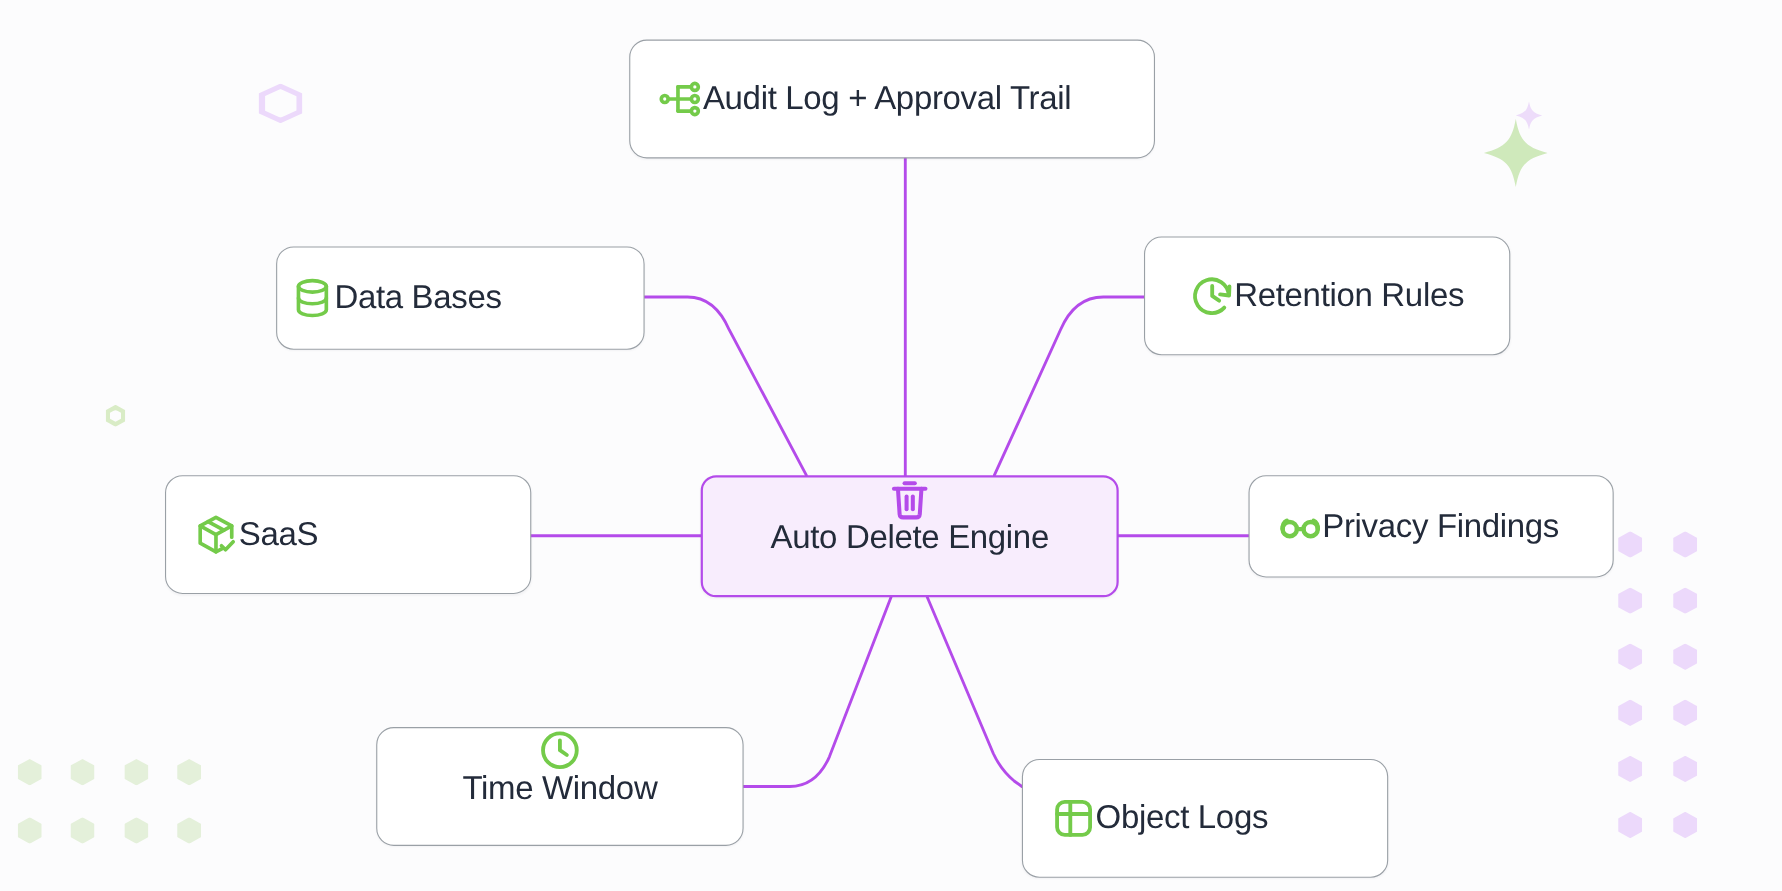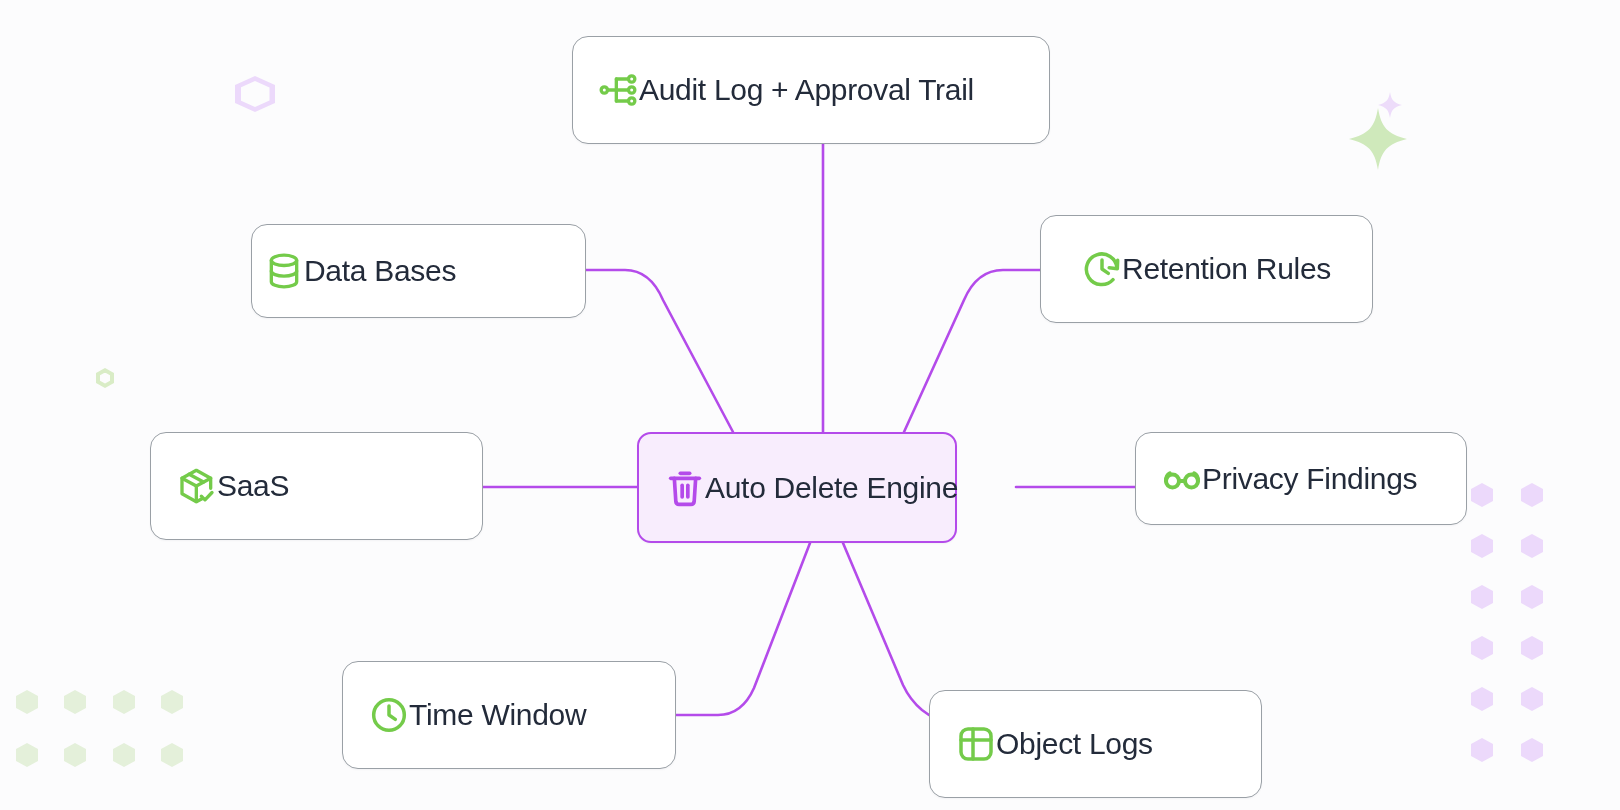--- a/index.html
+++ b/index.html
@@ -188,21 +188,21 @@
         <path d="M20.2 13.4 V7.3 L11.6 2.6 L3 7.3 V16.7 L11.6 21.4 L15 19.6"></path>
         <path d="M3 7.3 L11.6 12 L20.2 7.3"></path>
         <path d="M11.6 12 V21.4"></path>
         <path d="M7.3 4.9 L15.9 9.6"></path>
         <path d="M14.6 18.1 L16.8 20.3 L21 15.9"></path>
       </g>
     </svg>
     <span class="label">SaaS</span>
   </div>
 
-  <div class="node" style="left:342px; top:661px; width:334px; height:108px;">
+  <div class="node" style="left:342px; top:661px; width:334px; height:108px;flex-direction:column;">
     <svg class="ico" viewBox="0 0 24 24">
       <g fill="none" stroke="#74cb4a" stroke-width="2.1" stroke-linecap="round" stroke-linejoin="round">
         <circle cx="12" cy="12" r="9.2"></circle>
         <path d="M12 6.6 V12 L15.8 14.6"></path>
       </g>
     </svg>
     <span class="label">Time Window</span>
   </div>
 
   <div class="node" style="left:1040px; top:215px; width:333px; height:108px;justify-content:center;">
@@ -233,21 +233,21 @@
     <svg class="ico" viewBox="0 0 24 24">
       <g fill="none" stroke="#74cb4a" stroke-width="2.1" stroke-linecap="round" stroke-linejoin="round">
         <rect x="3" y="3" width="18" height="18" rx="4.2"></rect>
         <path d="M3 9.6 H21"></path>
         <path d="M10.2 3 V21"></path>
       </g>
     </svg>
     <span class="label">Object Logs</span>
   </div>
 
-  <div class="node center" style="left:637px; top:432px; width:320px; height:111px;">
+  <div class="node center" style="left:637px; top:432px; width:380px; height:111px;flex-direction:column;">
     <svg class="ico" viewBox="0 0 24 24">
       <g fill="none" stroke="#b44bea" stroke-width="2.2" stroke-linecap="round" stroke-linejoin="round">
         <path d="M3.4 6.2 H20.6"></path>
         <path d="M9.2 3.2 H14.8"></path>
         <path d="M5.6 6.2 L6.5 20.1 C6.6 21.1 7.4 21.8 8.4 21.8 H15.6 C16.6 21.8 17.4 21.1 17.5 20.1 L18.4 6.2"></path>
         <path d="M10.3 10.4 V17.4"></path>
         <path d="M13.7 10.4 V17.4"></path>
       </g>
     </svg>
     <span class="label">Auto Delete Engine</span>

